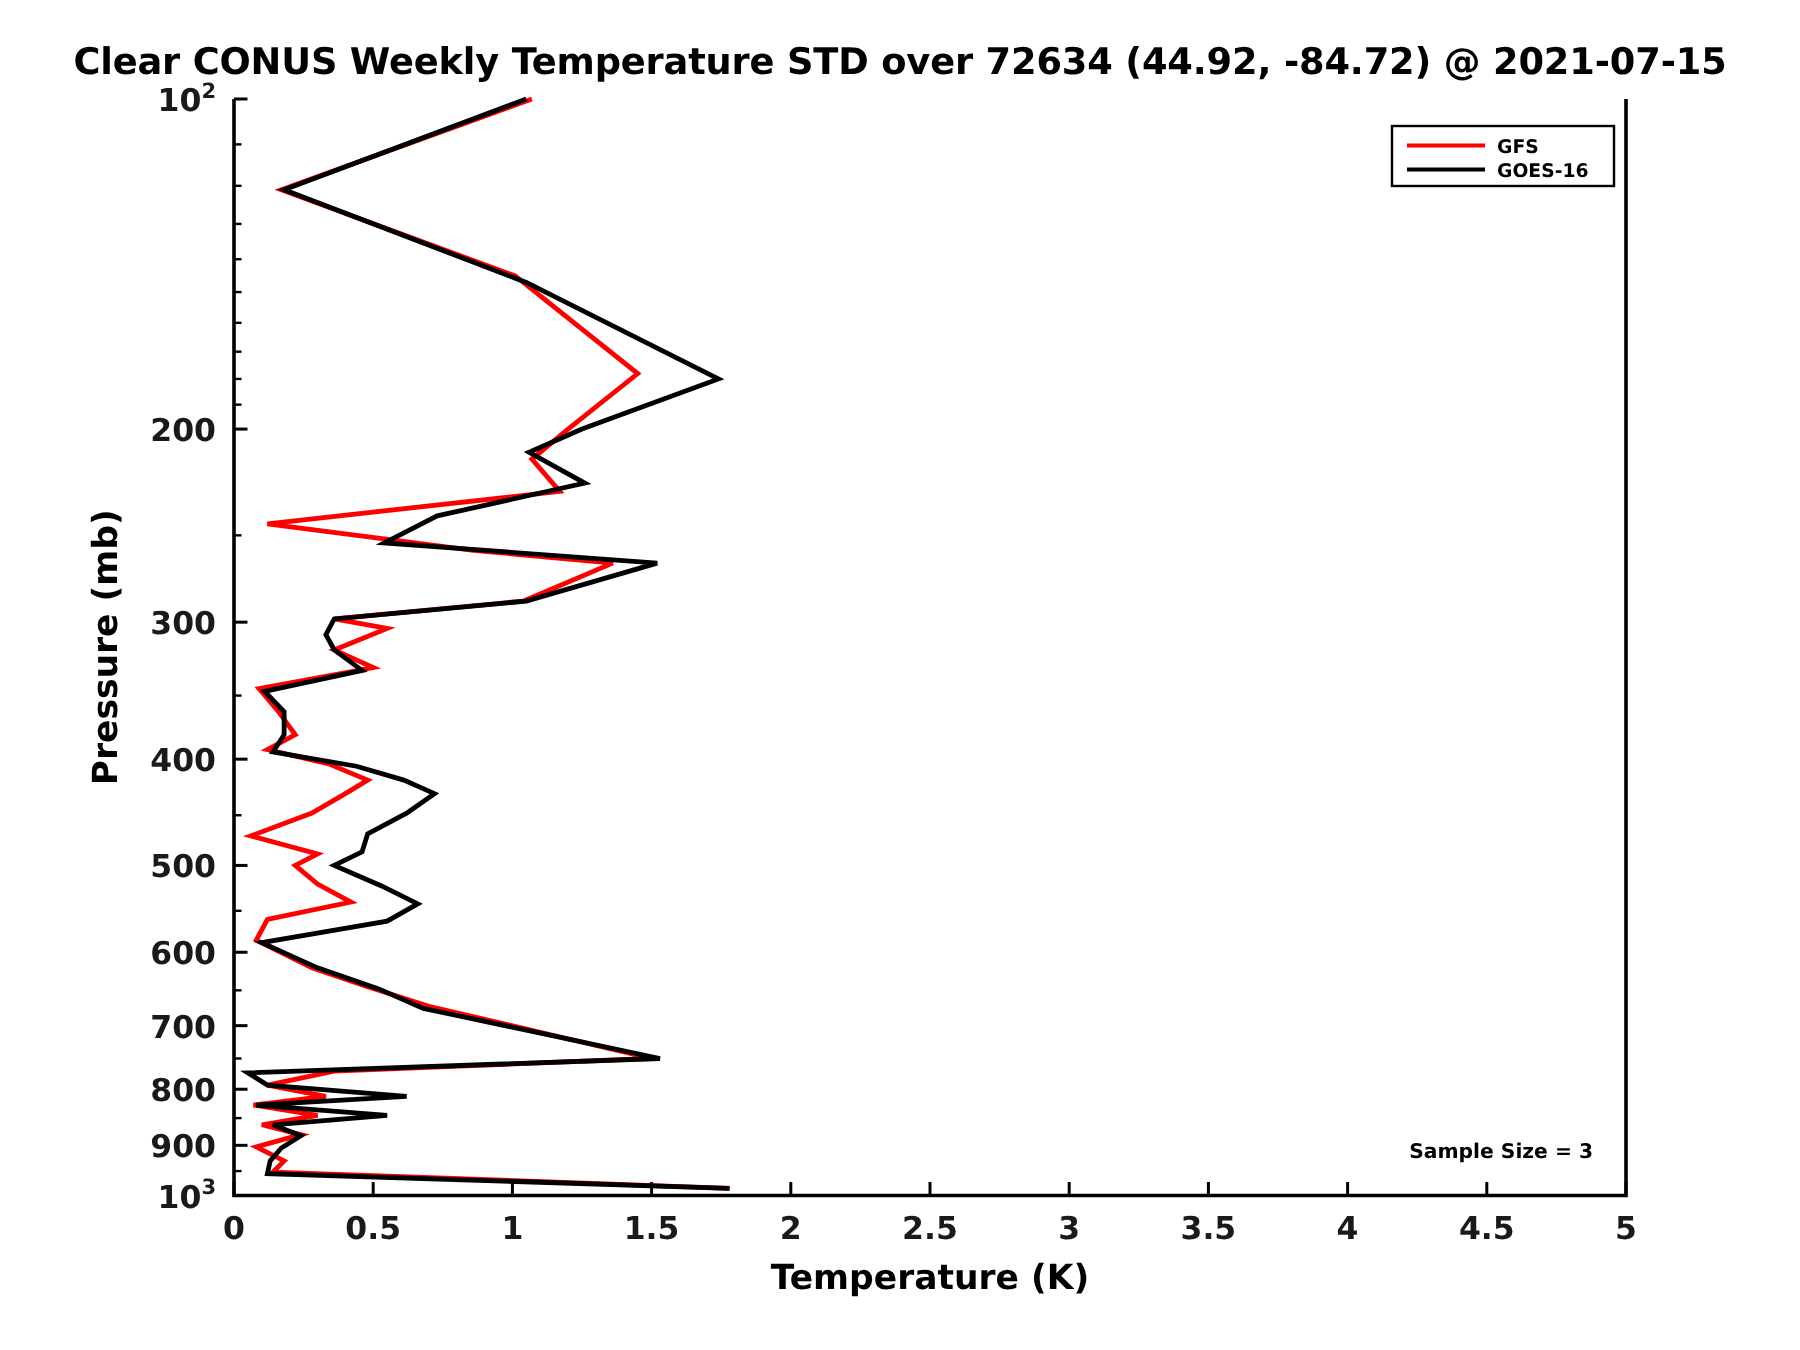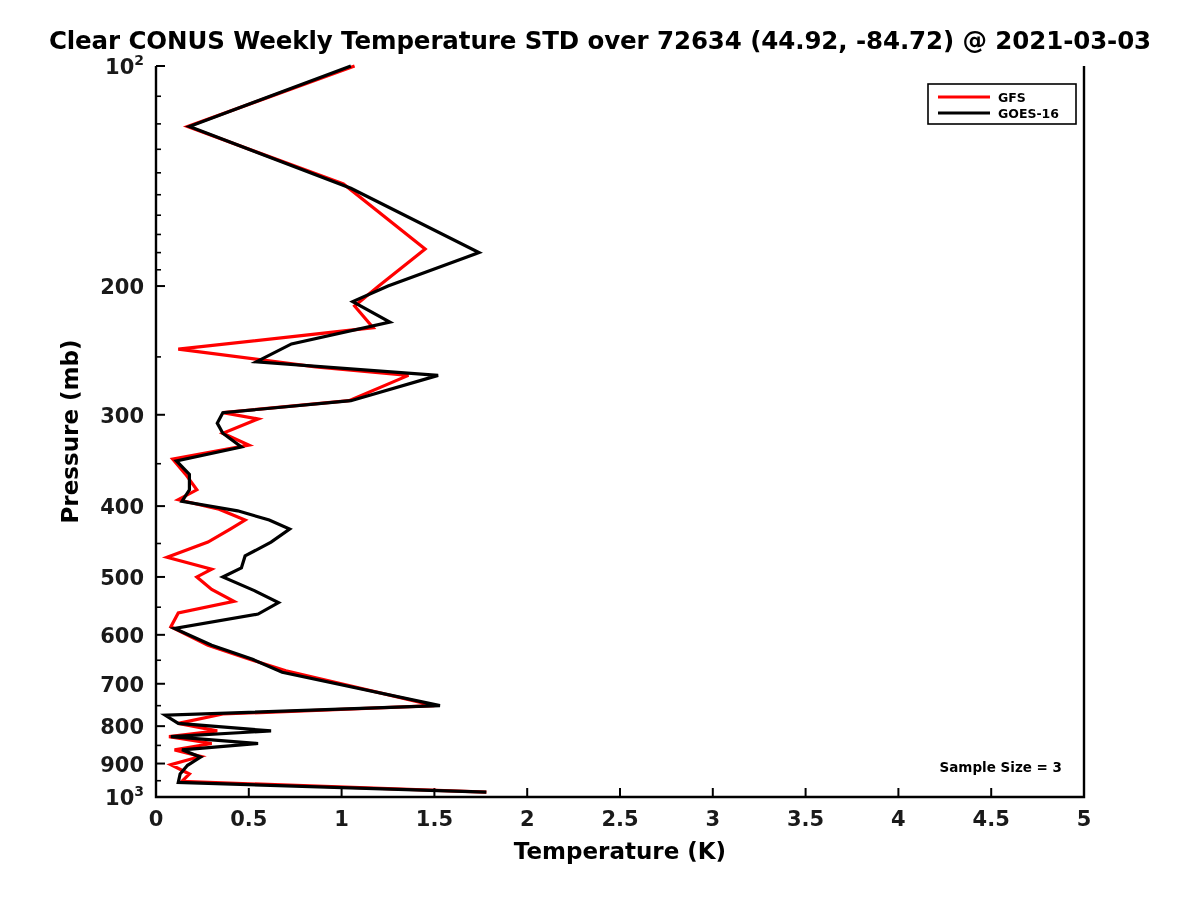--- a/index.html
+++ b/index.html
@@ -86,21 +86,21 @@
     fill: #ffffff;
     stroke: #000000;
     stroke-width: 1.6;
   }
 </style>
 </head>
 <body>
 
 <div id="figure">
 
-  <div id="chart-title">Clear CONUS Weekly Temperature STD over 72634 (44.92, -84.72) @ 2021-03-03</div>
+  <div id="chart-title">Clear CONUS Weekly Temperature STD over 72634 (44.92, -84.72) @ 2021-07-15</div>
 
   <svg id="plot-svg" width="1200" height="900">
     <g id="axes-group">
         <path d="M 156 66 L 156 797 L 1084 797 L 1084 66" class="spine"></path>
         <line x1="156" y1="797" x2="156" y2="788" class="tickmark"></line>
         <text x="156" y="826" text-anchor="middle" class="tick-label">0</text>
         <line x1="248.8" y1="797" x2="248.8" y2="788" class="tickmark"></line>
         <text x="248.8" y="826" text-anchor="middle" class="tick-label">0.5</text>
         <line x1="341.6" y1="797" x2="341.6" y2="788" class="tickmark"></line>
         <text x="341.6" y="826" text-anchor="middle" class="tick-label">1</text>

